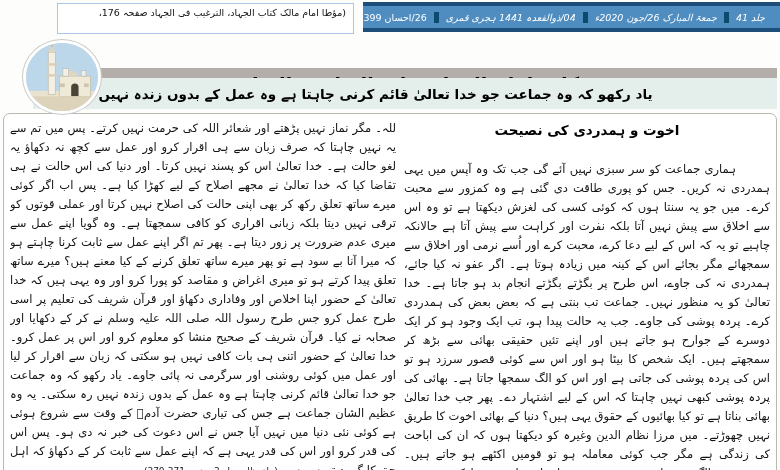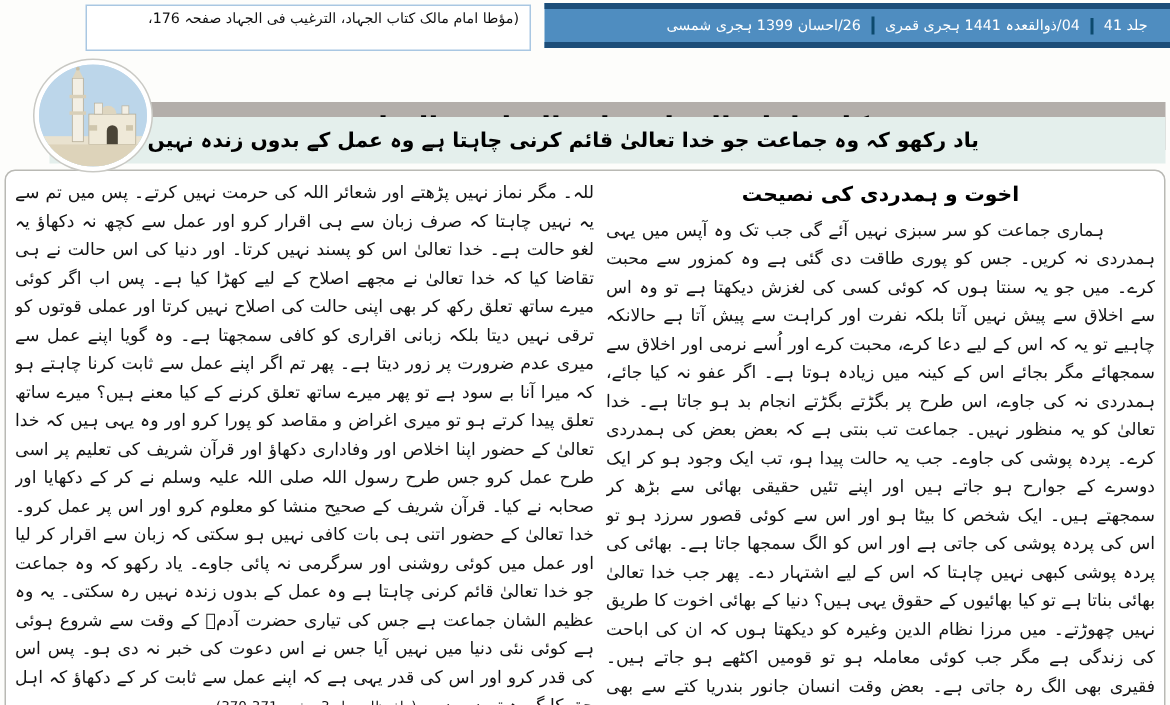--- a/index.html
+++ b/index.html
@@ -16,21 +16,21 @@
     font-size:9.5px; line-height:13px;
   }
   .info-bar {
     position:absolute; top:2px; left:363px; width:417px; height:30px;
     background:#4f8dc0; border-top:4px solid #1d4e79; border-bottom:4px solid #1d4e79;
     display:flex; align-items:center; direction:rtl;
     color:#ffffff; font-size:9.5px; white-space:nowrap; overflow:hidden;
     padding:0 8px;
   }
   .info-item { padding:0 7px; }
-  .info-item:not(:last-child){ border-left:2px solid #0c4a6e; }
+  .info-item:not(:last-child){ border-left:5px solid #0c4a6e;font-style:italic; }
   
   .band-gray {
     position:absolute; top:42px; left:33px; width:744px; height:32px;
     background:#b3aeaa; display:flex; align-items:center; justify-content:center;margin-top:26px;
   }
   .band-gray .t {
     color:#000; font-size:19px; font-weight:bold; letter-spacing:0px;
   }
   .band-pale {
     position:absolute; top:78px; left:33px; width:744px; height:31px;
@@ -53,36 +53,37 @@
   }
   .col {
     position:absolute; top:5px; direction:rtl; text-align:justify;
     text-justify:inter-word; color:#141414;
     font-size:11.5px; line-height:19px; height:352px; overflow:hidden;
   }
   .col-right { right:6px; width:366px; }
   .col-left  { right:380px; width:386px; }
   .col h2 {
     text-align:center; font-size:13.5px; font-weight:bold; color:#000;
-    line-height:20px; margin:1px 0 4px 0;
+    line-height:20px; margin:1px 0 20px 0;
   }
   .col p.indent { text-indent:34px; }
   .ref-cite { font-size:9px; }
 </style>
 </head>
 <body>
 
 <div class="page">
 
   <div class="ref-box">
     <div>(مؤطا امام مالک کتاب الجہاد، الترغیب فی الجہاد صفحہ 176،</div>
   </div>
 
   <div class="info-bar">
     <span class="info-item">جلد 41</span>
+    <span class="info-item">جمعۃ المبارک 26/جون 2020ء</span>
     <span class="info-item">04/ذوالقعدہ 1441 ہجری قمری</span>
     <span class="info-item">26/احسان 1399 ہجری شمسی</span>
 
   </div>
 
   <div class="band-gray">
     <span class="t">کلام امام الزماں علیہ الصلوٰۃ والسلام</span>
   </div>
 
   <div class="band-pale">

